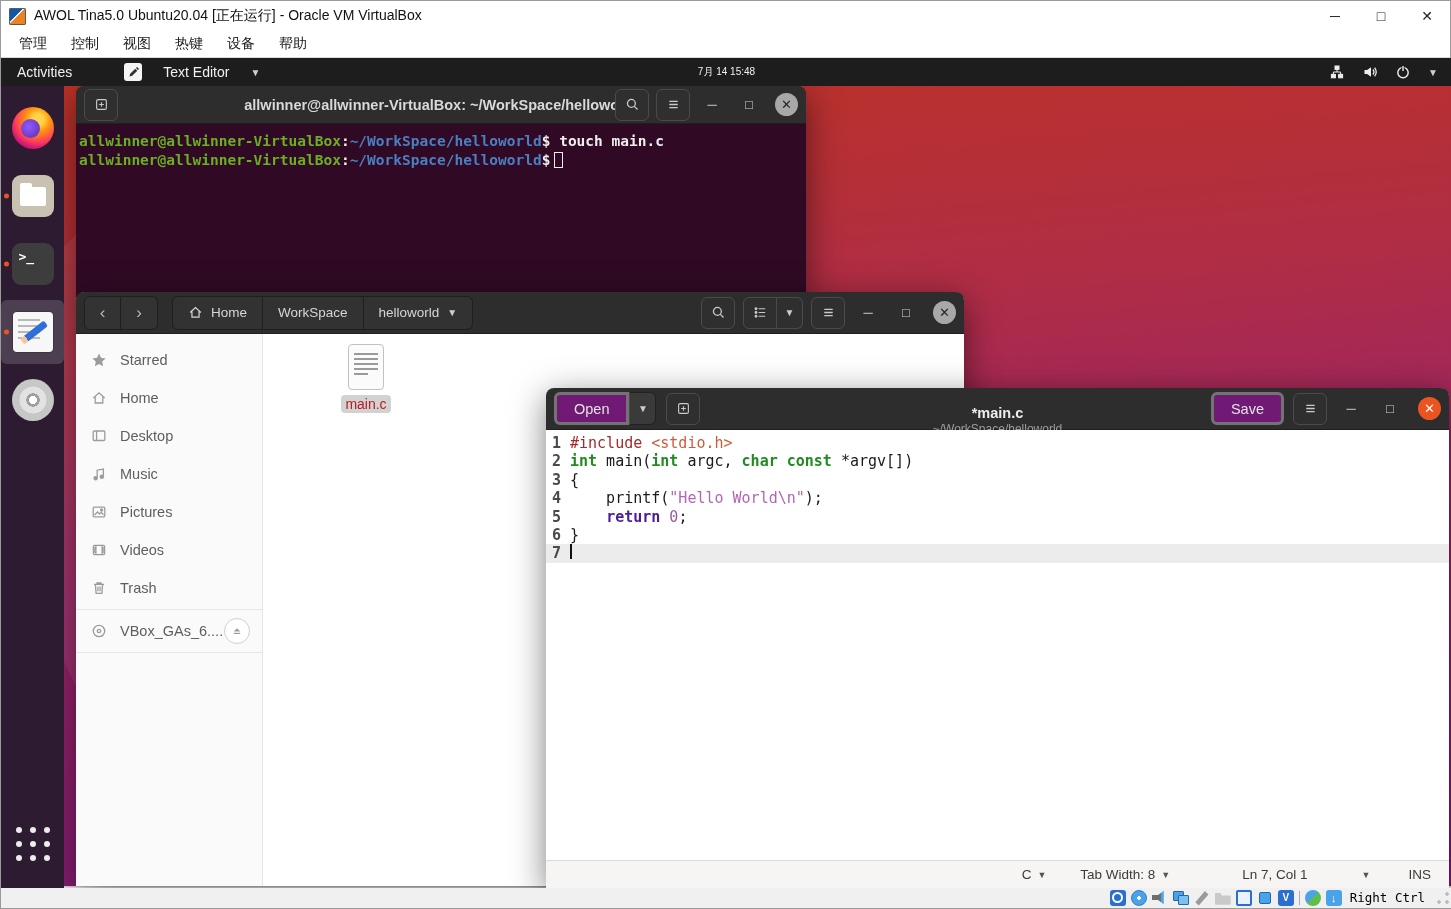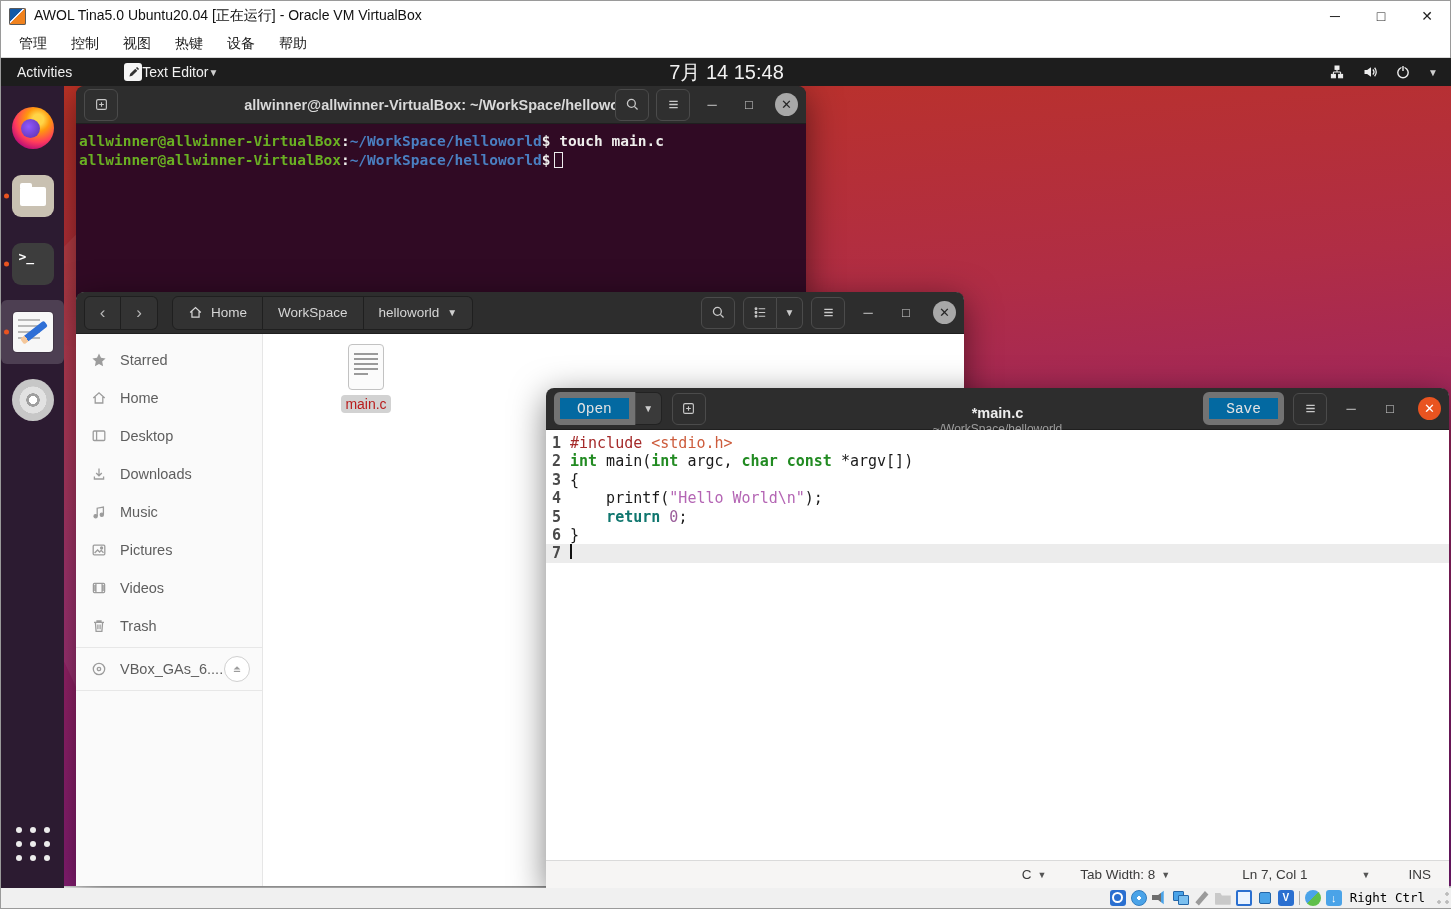--- a/index.html
+++ b/index.html
@@ -14,25 +14,25 @@
   .host-controls { margin-left:auto; display:flex; height:30px; }
   .host-ctl { width:46px; height:30px; display:flex; align-items:center; justify-content:center; font-size:14px; color:#222; }
   .host-menubar { position:absolute; left:0; top:30px; right:0; height:27px; background:#ffffff; display:flex; align-items:center; padding-left:6px; border-bottom:1px solid #d9d9d9; }
   .menu-item { padding:4px 12px; font-size:14px; color:#1a1a1a; }
 
   
   .guest { position:absolute; left:0; top:57px; width:1451px; height:830px; overflow:hidden; background:#000; }
 
   .topbar { position:absolute; left:0; top:0; right:0; height:28px; background:#1d1d1d; color:#f1f1f1; display:flex; align-items:center; z-index:50; font-size:14px; }
   .activities { padding:0 16px; height:28px; display:flex; align-items:center; }
-  .appmenu { display:flex; align-items:center; gap:0; padding:0 10px; margin-left:26px; }
+  .appmenu { display:flex; align-items:center; gap:21px; padding:0 10px; margin-left:26px; }
   .appmenu-icon { width:18px; height:18px; background:#f5f5f5; border-radius:3px; color:#333; display:flex; align-items:center; justify-content:center; }
   .appmenu-icon svg { width:13px; height:13px; }
   .topbar-caret { font-size:10px; color:#cfcfcf; }
-  .clock { position:absolute; left:50%; transform:translateX(-50%); top:0; height:28px; display:flex; align-items:center; font-size:20px; }
+  .clock { position:absolute; left:50%; transform:translateX(-50%); top:0; height:28px; display:flex; align-items:center; font-size:10px; }
   .status-icons { margin-left:auto; display:flex; align-items:center; gap:17px; padding-right:14px; color:#eee; }
   .status-icons svg { width:16px; height:16px; display:block; }
 
   .wallpaper { position:absolute; left:63px; top:28px; width:1388px; height:802px;
     background:linear-gradient(175deg,#bc3226 0%,#b02d45 30%,#9c2465 55%,#7c1a78 100%); }
   .poly1 { position:absolute; left:0; top:60px; width:260px; height:560px; background:rgba(255,255,255,.07); clip-path:polygon(0 18%,38% 0,62% 55%,8% 100%,0 92%); }
   .poly2 { position:absolute; right:180px; bottom:40px; width:420px; height:420px; background:rgba(255,255,255,.05); clip-path:polygon(50% 0,100% 70%,20% 100%); }
 
   
   .dock { position:absolute; left:0; top:28px; width:63px; height:802px; background:#2c1b31; z-index:40; display:flex; flex-direction:column; align-items:center; padding-top:10px; }
@@ -100,34 +100,34 @@
   .file-tile { position:absolute; left:58px; top:10px; width:90px; display:flex; flex-direction:column; align-items:center; }
   .doc-icon { width:36px; height:46px; background:#fbfbfb; border:1px solid #c2c2c2; border-radius:4px; padding:8px 5px 0; }
   .doc-icon i { display:block; height:2px; background:#9a9a9a; margin-bottom:3px; }
   .doc-icon i:last-child { width:60%; }
   .file-label { margin-top:5px; background:#d2d2d2; border-radius:4px; padding:1px 4px; font-size:14px; color:#b91c1c; }
 
   
   .gedit { left:545px; top:330px; width:903px; height:500px; z-index:30; background:#fff; display:flex; flex-direction:column; }
   .ged-left { display:flex; align-items:center; gap:10px; z-index:2; }
   .btn-open-group { display:flex; }
-  .txtbtn { height:33px; padding:0 17px; background:#0369a1; border:6px solid #737373; border-radius:6px; color:#e3e3e3; font-size:14.5px; display:flex; align-items:center;font-family:Liberation Mono, monospace; }
+  .txtbtn { height:33px; padding:0 17px; background:#701a75; border:3px solid #737373; border-radius:6px; color:#e3e3e3; font-size:14.5px; display:flex; align-items:center; }
   .btn-open-group .txtbtn { border-radius:6px 0 0 6px; }
   .btn-open-caret { width:27px; height:33px; background:#3a3a3a; border:1px solid #222; border-left:1px solid #4a4a4a; border-radius:0 6px 6px 0; color:#ccc; font-size:10px; display:flex; align-items:center; justify-content:center; }
   .ged-title-wrap { position:absolute; left:0; right:0; text-align:center; pointer-events:none;margin-top:24px; }
   .ged-title { font-size:14.5px; font-weight:bold; color:#ececec; line-height:17px; }
   .ged-subtitle { font-size:12px; color:#9d9d9d; line-height:14px; }
   .ged-right { margin-left:auto; display:flex; align-items:center; gap:9px; z-index:2; }
   .ged-body { position:relative; flex:1; overflow:hidden; font-family:"DejaVu Sans Mono",monospace; font-size:15px; background:#fff; }
   .code-rows { padding-top:4px; }
   .crow { display:flex; height:18.4px; line-height:18.4px; white-space:pre; }
   .crow.current { background:#ececec; }
   .crow .ln { width:24px; text-align:right; padding-right:9px; color:#4a4a4a; font-weight:bold; flex:none; }
   .tok-pp { color:#a52a2a; } .tok-inc { color:#cd5c3c; } .tok-kt { color:#228b22; font-weight:bold; }
-  .tok-kf { color:#0f766e; font-weight:bold; } .tok-str { color:#b465b4; } .tok-num { color:#9a5d9a; } .tok-pl { color:#1a1a1a; }
+  .tok-kf { color:#4c1d95; font-weight:bold; } .tok-str { color:#b465b4; } .tok-num { color:#9a5d9a; } .tok-pl { color:#1a1a1a; }
   .caret-bar { display:inline-block; width:1.5px; height:15px; background:#111; vertical-align:-2px; }
   .ged-status { height:28px; background:#f6f5f4; border-top:1px solid #dadada; display:flex; align-items:center; justify-content:flex-end; font-size:13.5px; color:#3b3b3b; padding-right:18px; }
   .gs-caret { font-size:9px; color:#555; margin-left:6px; }
   .gs-item { display:flex; align-items:center; }
 
   
   .vbox-status { position:absolute; left:0; bottom:0; width:1451px; height:22px; background:#f0f0f0; border-top:1px solid #d5d5d5; display:flex; align-items:center; justify-content:flex-end; gap:5px; padding-right:2px; }
   .vbi { width:16px; height:16px; display:inline-flex; align-items:center; justify-content:center; border-radius:3px; font-size:9px; }
   .vbi-hdd { background:#2a6fd0; } .vbi-hdd::after { content:""; width:7px; height:7px; border:2px solid #fff; border-radius:50%; }
   .vbi-optical { border-radius:50%; background:radial-gradient(circle,#fff 0 18%,#4aa3e8 19% 100%); border:1px solid #2f7cc0; }
@@ -357,28 +357,20 @@
                 <svg viewBox="0 0 16 16" fill="none" stroke="currentColor" stroke-width="1.3">
                   <rect x="2.2" y="3" width="11.6" height="9.5" rx="1"></rect>
                   <path d="M5.6 3v9.5"></path>
                 </svg>
               </span>
               <span>Desktop</span>
             </div>
             <div class="fs-item">
               <span style="display: flex; color: rgb(156, 156, 156);">
                 <svg viewBox="0 0 16 16" fill="none" stroke="currentColor" stroke-width="1.3">
-                  <path d="M8 2.5v7M5.2 7L8 9.8 10.8 7M3.4 10.5V13h9.2v-2.5"></path>
-                </svg>
-              </span>
-              <span>Downloads</span>
-            </div>
-            <div class="fs-item">
-              <span style="display: flex; color: rgb(156, 156, 156);">
-                <svg viewBox="0 0 16 16" fill="none" stroke="currentColor" stroke-width="1.3">
                   <path d="M6.2 12V4.2L12.4 3v7.6"></path>
                   <circle cx="4.6" cy="12.2" r="1.6" fill="currentColor"></circle>
                   <circle cx="10.8" cy="10.8" r="1.6" fill="currentColor"></circle>
                 </svg>
               </span>
               <span>Music</span>
             </div>
             <div class="fs-item">
               <span style="display: flex; color: rgb(156, 156, 156);">
                 <svg viewBox="0 0 16 16" fill="none" stroke="currentColor" stroke-width="1.3">

